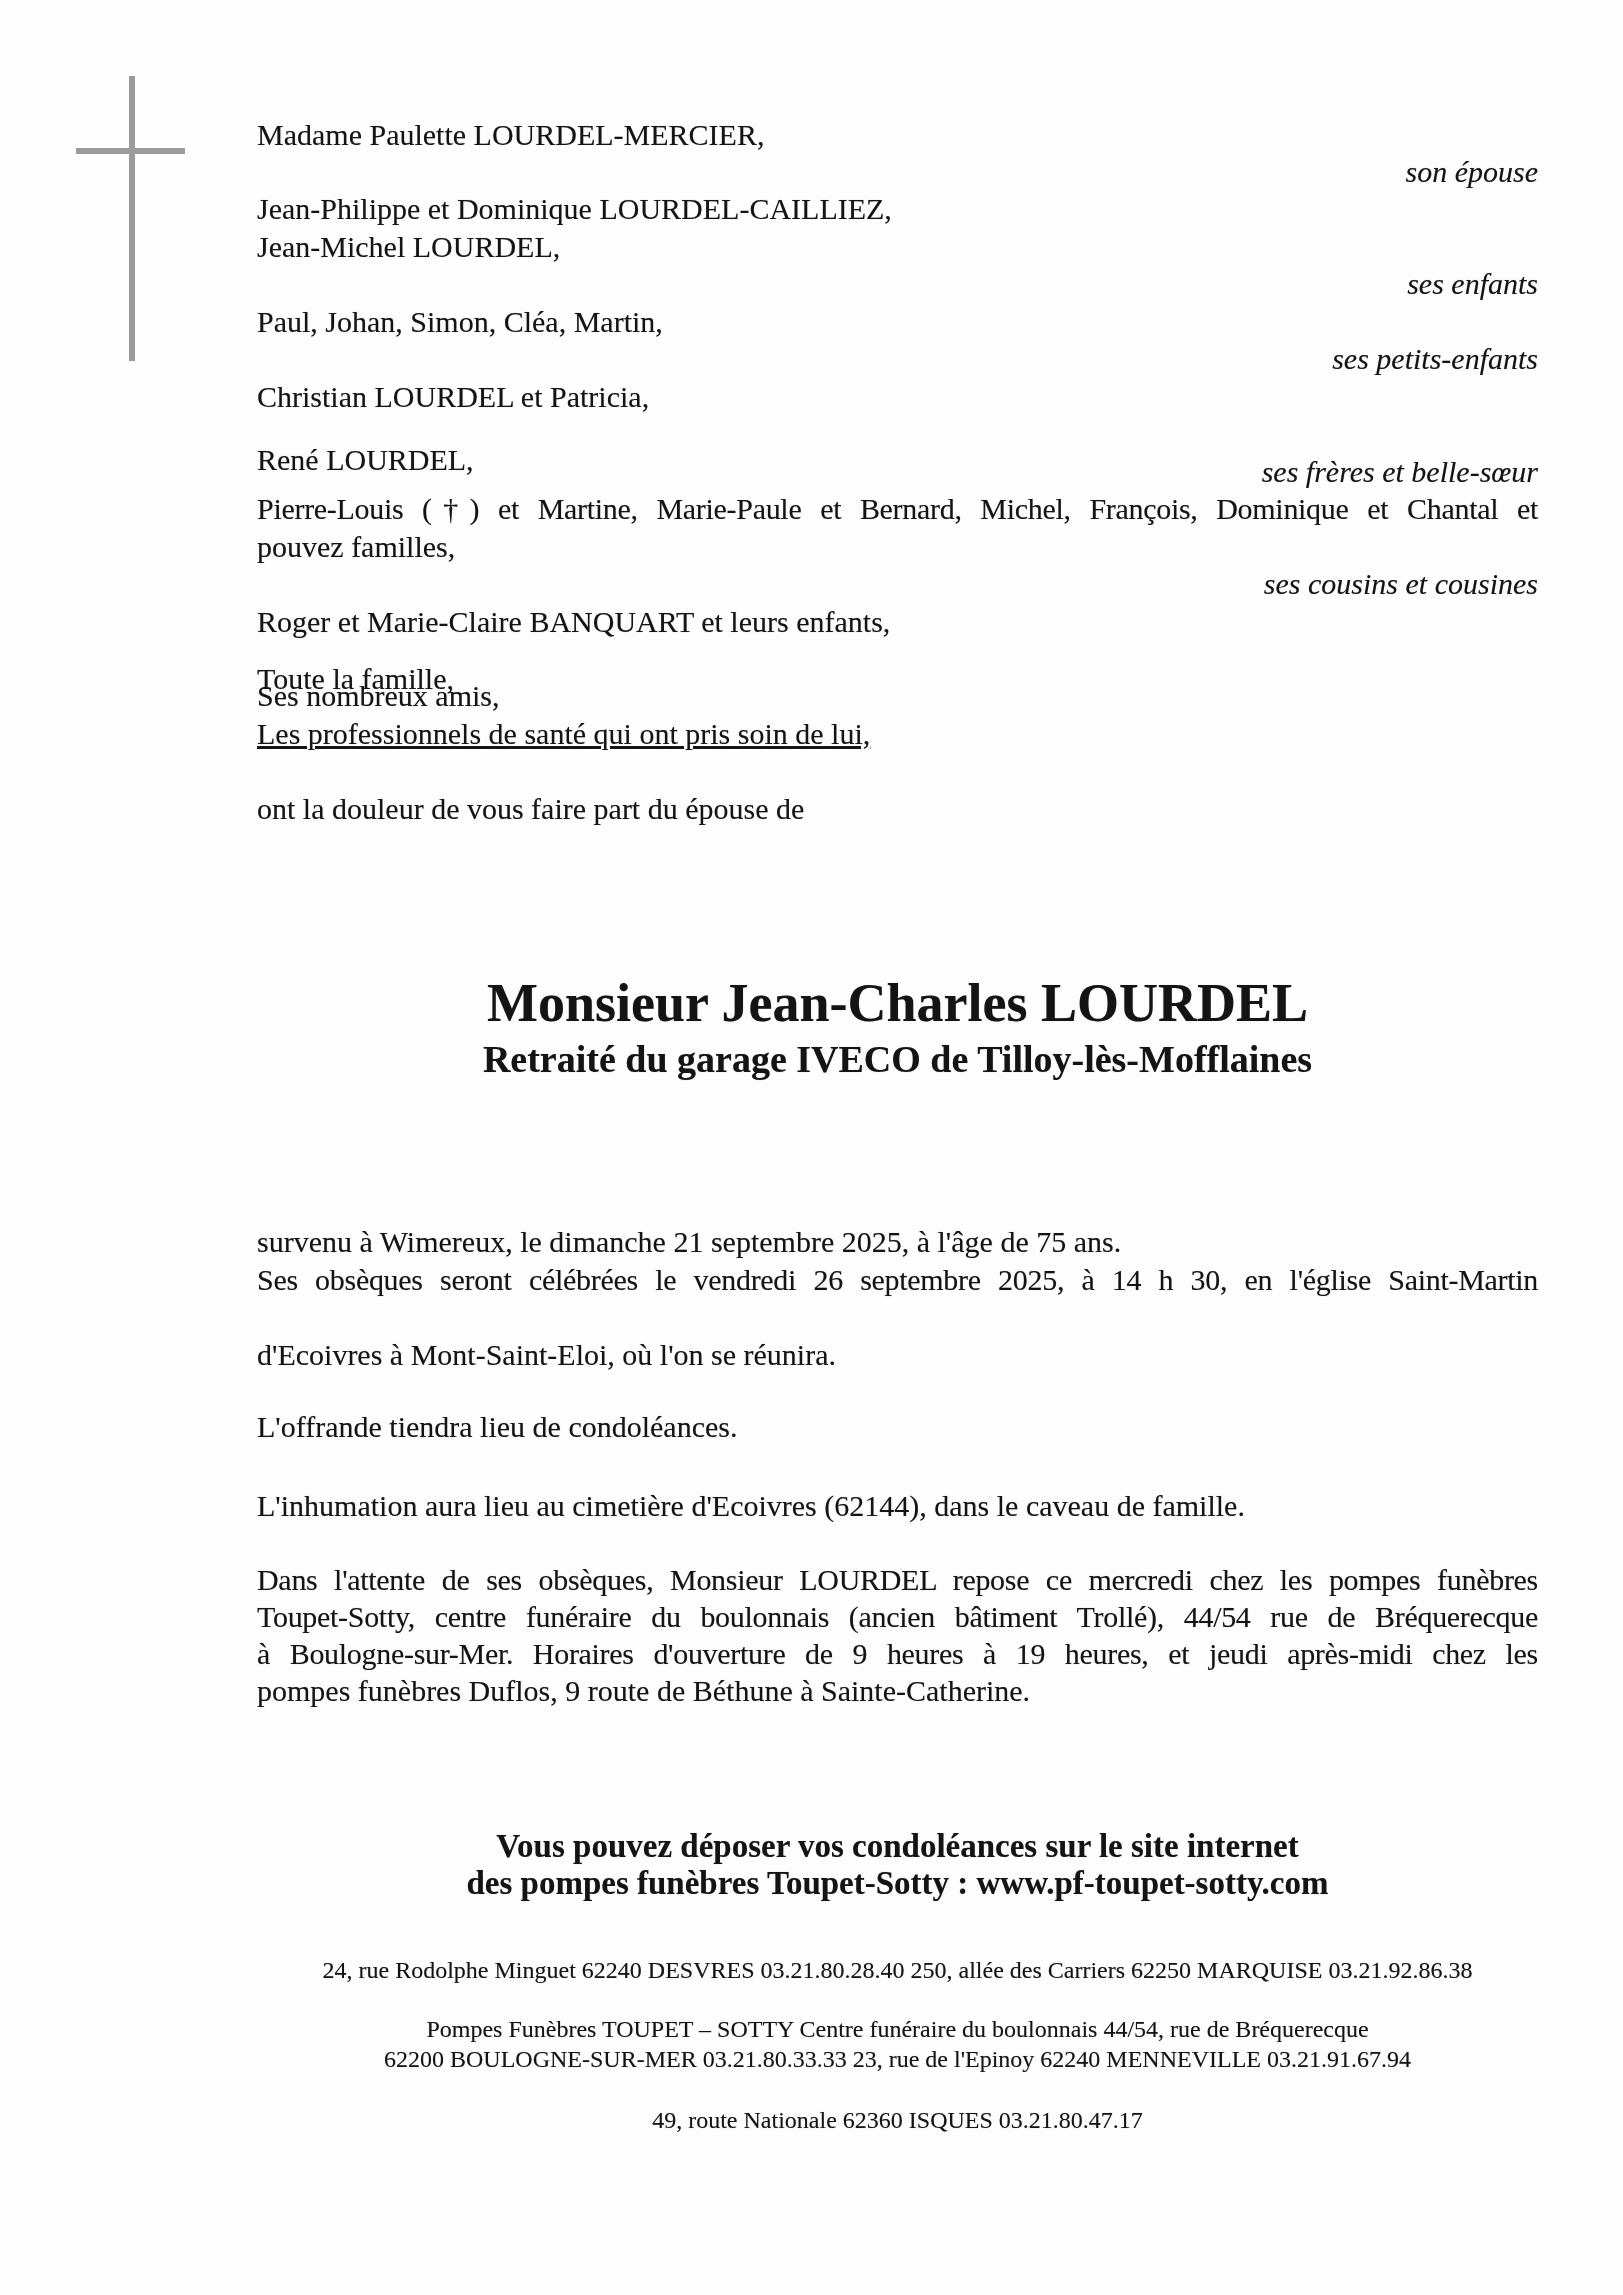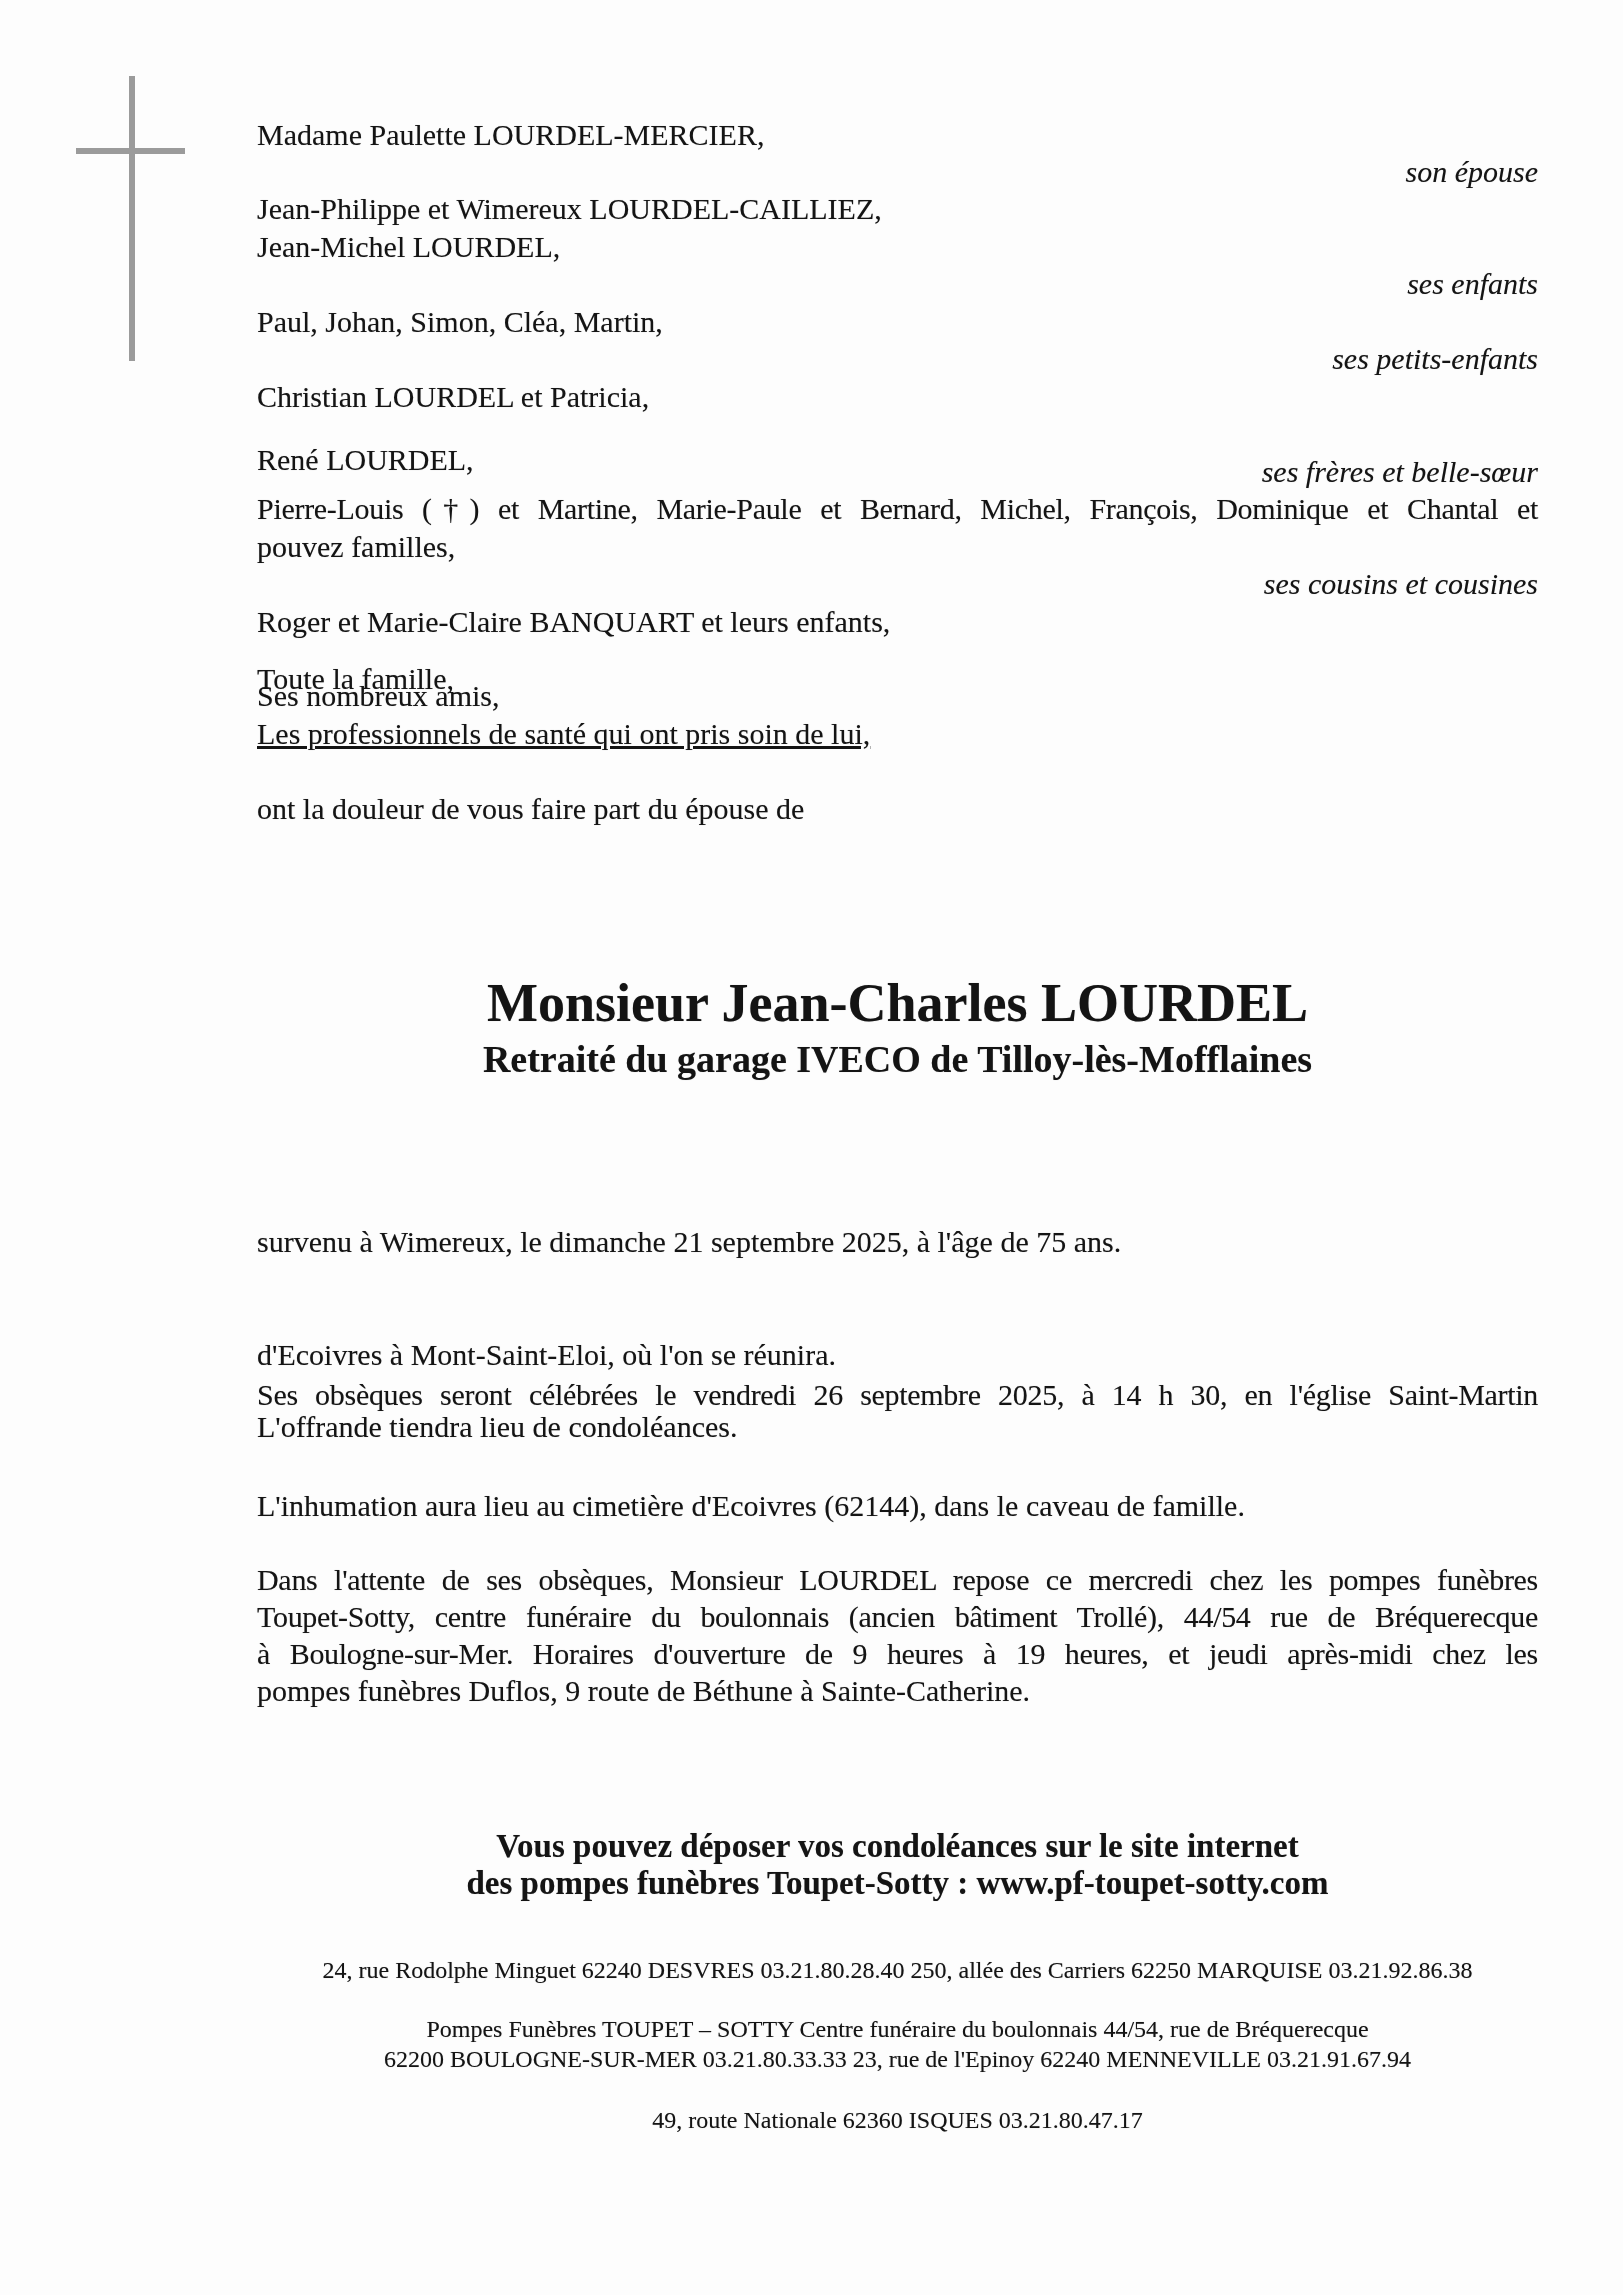--- a/index.html
+++ b/index.html
@@ -85,40 +85,40 @@
 <body style="background: rgb(253, 253, 253); color: rgb(20, 20, 20);">
 
 <div>
   <div id="cross-vertical" class="cross-bar" style="background: rgb(155, 155, 155);"></div>
   <div id="cross-horizontal" class="cross-bar" style="background: rgb(155, 155, 155);"></div>
 </div>
 
 <div id="content">
     <div class="line " style="top: 116px;">Madame Paulette LOURDEL-MERCIER,</div>
     <div class="line label" style="top: 153px;">son épouse</div>
-    <div class="line " style="top: 190px;">Jean-Philippe et Wimereux LOURDEL-CAILLIEZ,</div>
+    <div class="line " style="top: 190px;">Jean-Philippe et Dominique LOURDEL-CAILLIEZ,</div>
     <div class="line " style="top: 228px;">Jean-Michel LOURDEL,</div>
     <div class="line label" style="top: 265px;">ses enfants</div>
     <div class="line " style="top: 303px;">Paul, Johan, Simon, Cléa, Martin,</div>
     <div class="line label" style="top: 340px;">ses petits-enfants</div>
     <div class="line " style="top: 378px;">Christian LOURDEL et Patricia,</div>
     <div class="line " style="top: 429px; margin-top: 12px;">René LOURDEL,</div>
     <div class="line label" style="top: 453px;">ses frères et belle-sœur</div>
     <div class="line justify" style="top: 490px;">Pierre-Louis (†) et Martine, Marie-Paule et Bernard, Michel, François, Dominique et Chantal et</div>
     <div class="line " style="top: 528px;">pouvez familles,</div>
     <div class="line label" style="top: 565px;">ses cousins et cousines</div>
     <div class="line " style="top: 603px;">Roger et Marie-Claire BANQUART et leurs enfants,</div>
     <div class="line " style="top: 660px;">Toute la famille,</div>
     <div class="line " style="top: 677px;">Ses nombreux amis,</div>
     <div class="line " style="top: 715px; text-decoration: underline;">Les professionnels de santé qui ont pris soin de lui,</div>
     <div class="line " style="top: 790px;">ont la douleur de vous faire part du épouse de</div>
     <div class="line title" style="top: 975px;">Monsieur Jean-Charles LOURDEL</div>
     <div class="line subtitle" style="top: 1039px;">Retraité du garage IVECO de Tilloy-lès-Mofflaines</div>
     <div class="line " style="top: 1223px;">survenu à Wimereux, le dimanche 21 septembre 2025, à l'âge de 75 ans.</div>
-    <div class="line justify" style="top: 1376px;">Ses obsèques seront célébrées le vendredi 26 septembre 2025, à 14 h 30, en l'église Saint-Martin</div>
+    <div class="line justify" style="top: 1261px;">Ses obsèques seront célébrées le vendredi 26 septembre 2025, à 14 h 30, en l'église Saint-Martin</div>
     <div class="line " style="top: 1336px;">d'Ecoivres à Mont-Saint-Eloi, où l'on se réunira.</div>
     <div class="line " style="top: 1408px;">L'offrande tiendra lieu de condoléances.</div>
     <div class="line " style="top: 1487px;">L'inhumation aura lieu au cimetière d'Ecoivres (62144), dans le caveau de famille.</div>
     <div class="line justify" style="top: 1561px;">Dans l'attente de ses obsèques, Monsieur LOURDEL repose ce mercredi chez les pompes funèbres</div>
     <div class="line justify" style="top: 1598px;">Toupet-Sotty, centre funéraire du boulonnais (ancien bâtiment Trollé), 44/54 rue de Bréquerecque</div>
     <div class="line justify" style="top: 1635px;">à Boulogne-sur-Mer. Horaires d'ouverture de 9 heures à 19 heures, et jeudi après-midi chez les</div>
     <div class="line " style="top: 1672px;">pompes funèbres Duflos, 9 route de Béthune à Sainte-Catherine.</div>
     <div class="line bold-center" style="top: 1828px;">Vous pouvez déposer vos condoléances sur le site internet</div>
     <div class="line bold-center" style="top: 1865px;">des pompes funèbres Toupet-Sotty : www.pf-toupet-sotty.com</div>
     <div class="line footer" style="top: 2014px;">Pompes Funèbres TOUPET – SOTTY Centre funéraire du boulonnais 44/54, rue de Bréquerecque</div>

